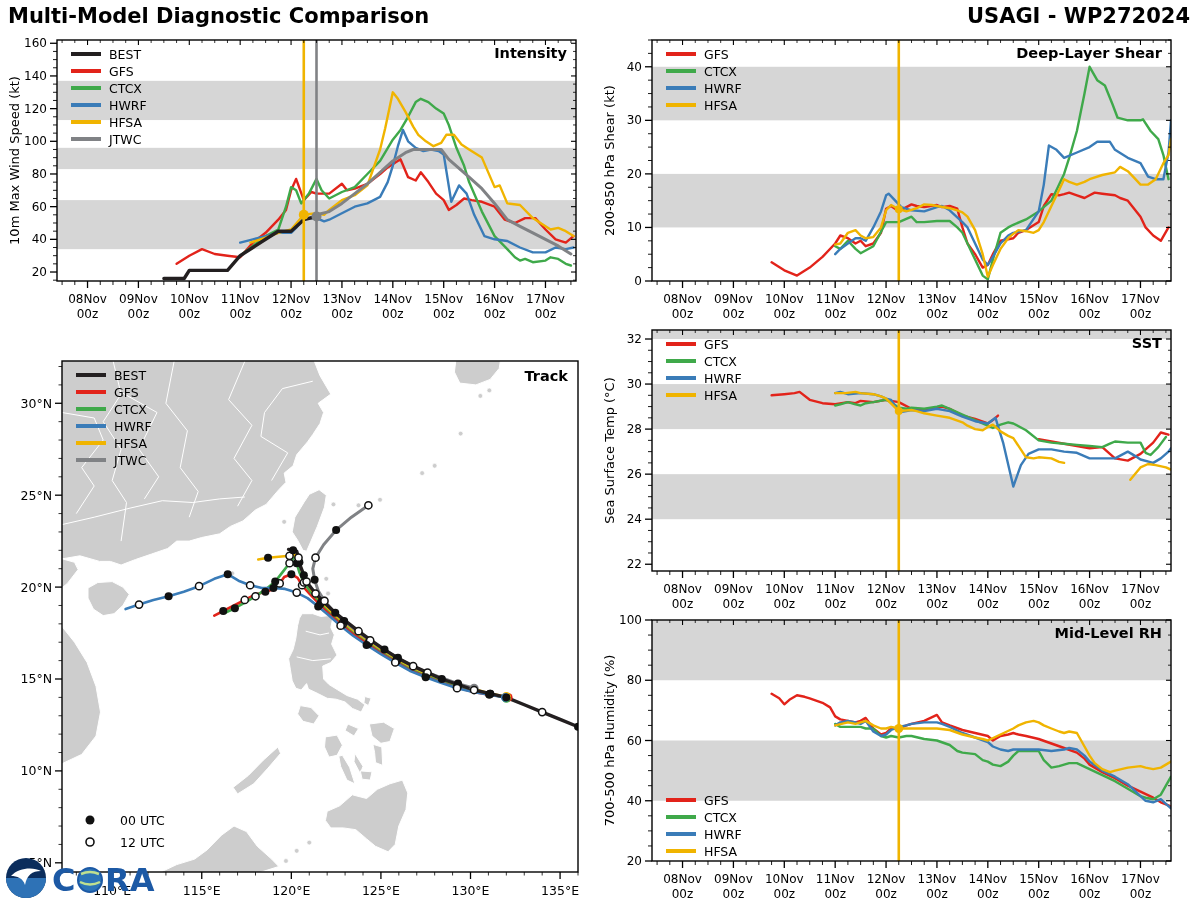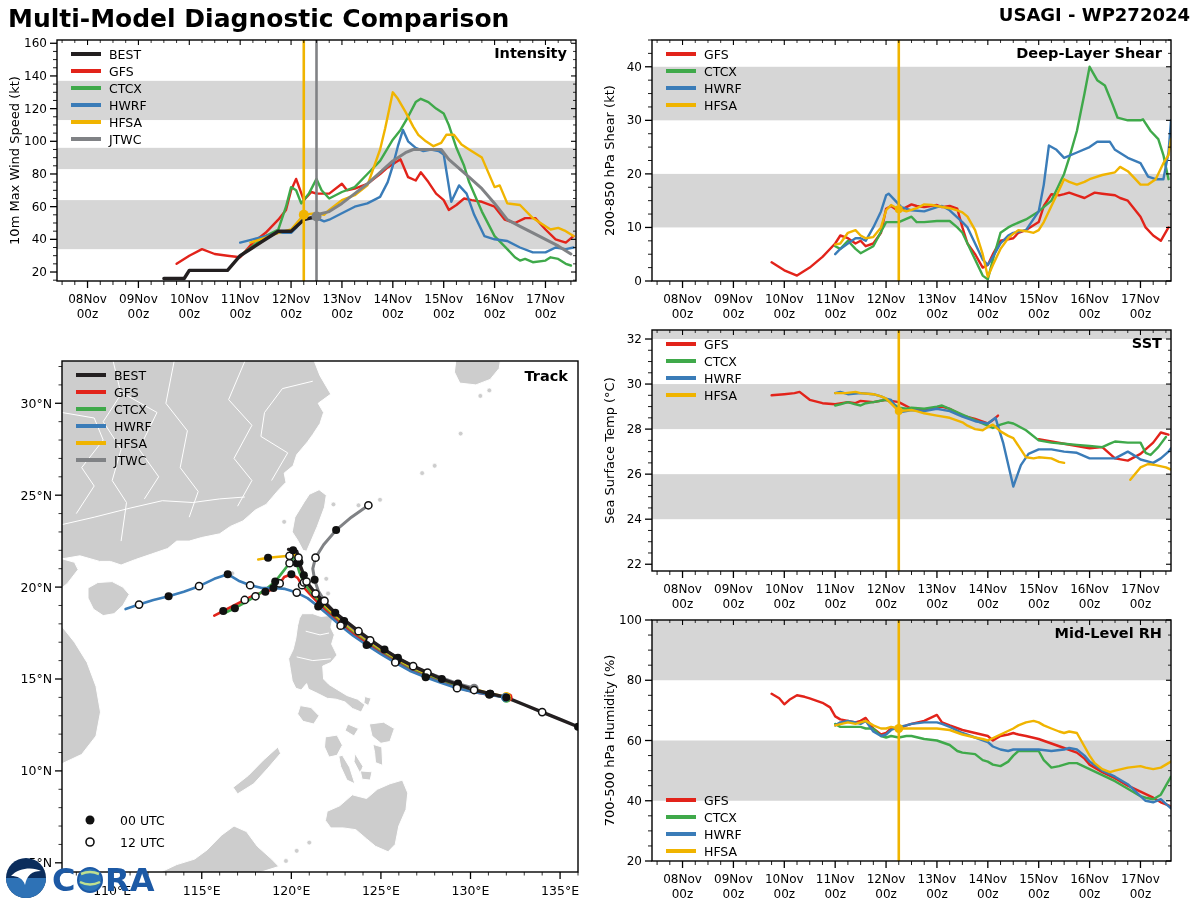--- a/index.html
+++ b/index.html
@@ -1,19 +1,19 @@
 <!DOCTYPE html>
 <html><head>
 <meta charset="utf-8">
 <style>
   html,body{margin:0;padding:0;background:#fff;}
   #page{position:relative;width:1200px;height:900px;background:#fff;overflow:hidden;
         font-family:"DejaVu Sans","Liberation Sans",sans-serif;}
-  .main-title{position:absolute;top:4px;left:8px;font-size:25px;font-weight:bold;color:#000;}
-  .storm-title{position:absolute;top:4px;right:10px;font-size:18px;font-weight:bold;color:#000;}
+  .main-title{position:absolute;top:4px;left:8px;font-size:21px;font-weight:bold;color:#000;}
+  .storm-title{position:absolute;top:4px;right:10px;font-size:21px;font-weight:bold;color:#000;}
   .panel{position:absolute;}
   svg text{font-family:"DejaVu Sans","Liberation Sans",sans-serif;}
   #logos{position:absolute;left:4px;top:856px;width:260px;height:44px;}
 </style>
 </head>
 <body>
 <div id="page">
   <div class="main-title">Multi-Model Diagnostic Comparison</div>
   <div class="storm-title">USAGI - WP272024</div>
 

